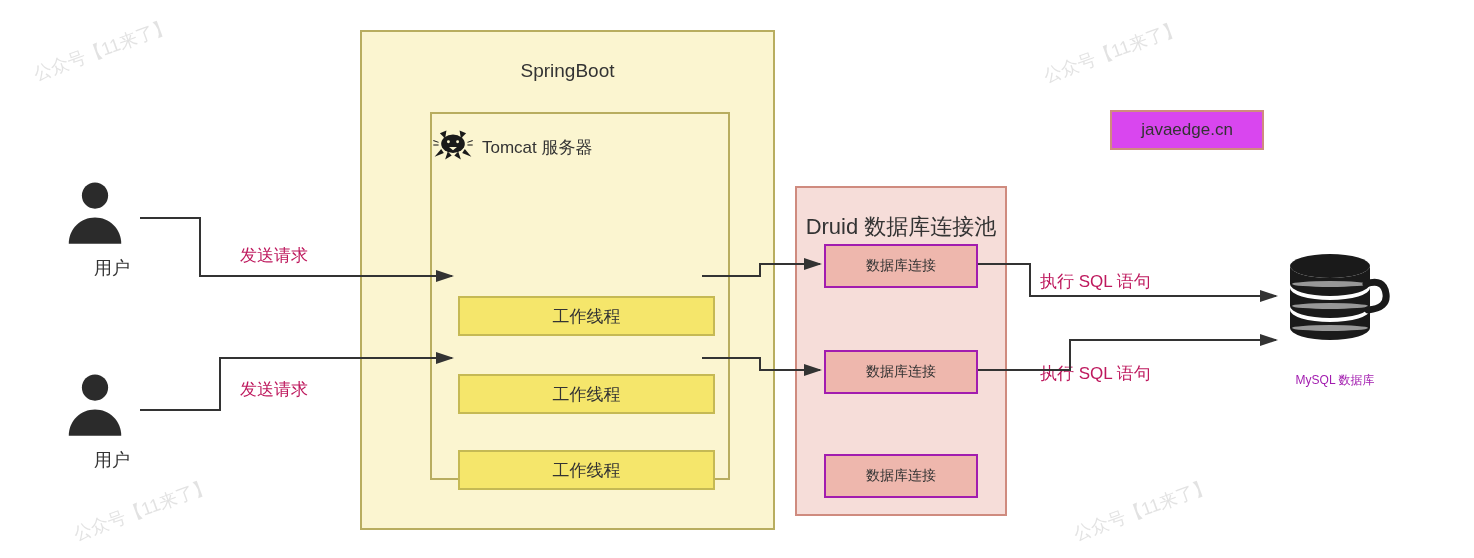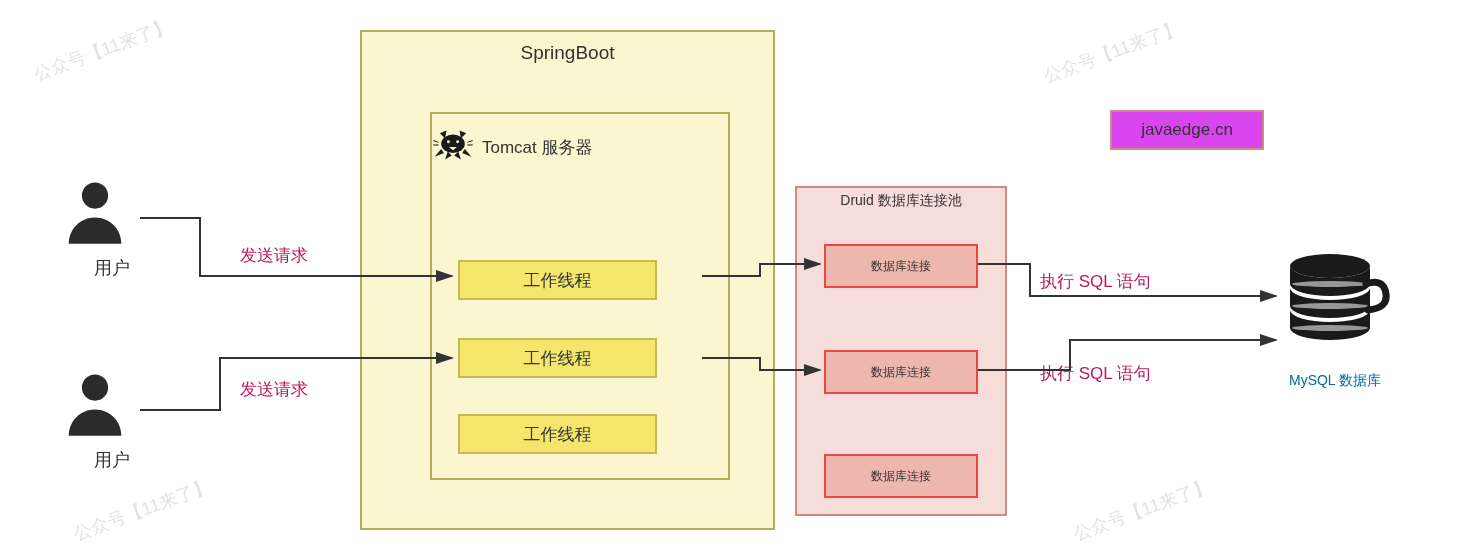--- a/index.html
+++ b/index.html
@@ -5,36 +5,36 @@
     * { box-sizing: border-box; margin: 0; padding: 0; }
     body { width: 1474px; height: 558px; position: relative; font-family: "Microsoft YaHei", Arial, sans-serif; background: #fff; overflow: hidden; }
 
     .watermark { position: absolute; color: #ccc; font-size: 18px; transform: rotate(-20deg); pointer-events: none; opacity: 0.55; white-space: nowrap; }
 
     .user-block { position: absolute; display: flex; flex-direction: column; align-items: flex-end; }
     .user-icon svg { width: 70px; height: 70px; fill: #2b2b2b; }
     .user-label { font-size: 18px; color: #333; margin-top: 4px; }
 
     .springboot-box { position: absolute; left: 360px; top: 30px; width: 415px; height: 500px; background: #fbf5d0; border: 2px solid #b8ad5f; }
-    .springboot-title { text-align: center; font-size: 19px; color: #333; padding: 10px 0 8px; }
+    .springboot-title { text-align: center; font-size: 19px; color: #333; padding: 28px 0 8px; }
 
     .tomcat-box { position: absolute; left: 430px; top: 112px; width: 300px; height: 368px; background: #fbf5d0; border: 2px solid #b8ad5f; }
     .tomcat-title { display: flex; align-items: center; gap: 8px; font-size: 17px; color: #333; padding: 14px 0 10px; }
     .tomcat-icon svg { width: 42px; height: 34px; }
 
-    .worker { position: absolute; width: 199px; height: 40px; background: #f5e66b; border: 2px solid #c5b954; display: flex; align-items: center; justify-content: center; font-size: 17px; color: #333; }
+    .worker { position: absolute; width: 257px; height: 40px; background: #f5e66b; border: 2px solid #c5b954; display: flex; align-items: center; justify-content: center; font-size: 17px; color: #333; margin-top: 36px; }
 
     .druid-box { position: absolute; left: 795px; top: 186px; width: 212px; height: 330px; background: #f6ddd9; border: 2px solid #cf8b7f; }
-    .druid-title { text-align: center; font-size: 14px; color: #333; padding: 4px 0 10px; }
-    .dbconn { position: absolute; width: 154px; height: 44px; background: #eeb7ad; border: 2px solid #ef4444; display: flex; align-items: center; justify-content: center; font-size: 12px; color: #333; }
+    .druid-title { text-align: center; font-size: 22px; color: #333; padding: 24px 0 10px; }
+    .dbconn { position: absolute; width: 154px; height: 44px; background: #eeb7ad; border: 2px solid #a21caf; display: flex; align-items: center; justify-content: center; font-size: 14px; color: #333; }
 
     .badge { position: absolute; left: 1110px; top: 110px; width: 154px; height: 40px; background: #d946ef; border: 2px solid #cf8b7f; display: flex; align-items: center; justify-content: center; font-size: 17px; color: #333; }
 
     .mysql-block { position: absolute; left: 1280px; top: 248px; display: flex; flex-direction: column; align-items: center; }
-    .mysql-label { font-size: 14px; color: #0369a1; margin-top: 10px; }
+    .mysql-label { font-size: 12px; color: #a21caf; margin-top: 10px; }
 
     .flowlabel { position: absolute; font-size: 17px; color: #be185d; white-space: nowrap; }
 
     svg.arrows { position: absolute; left: 0; top: 0; width: 1474px; height: 558px; pointer-events: none; }
   </style>
 </head>
 <body>
 
 <div class="watermark" style="left:30px; top:38px;">公众号【11来了】</div>
 <div class="watermark" style="left:1040px; top:40px;">公众号【11来了】</div>

